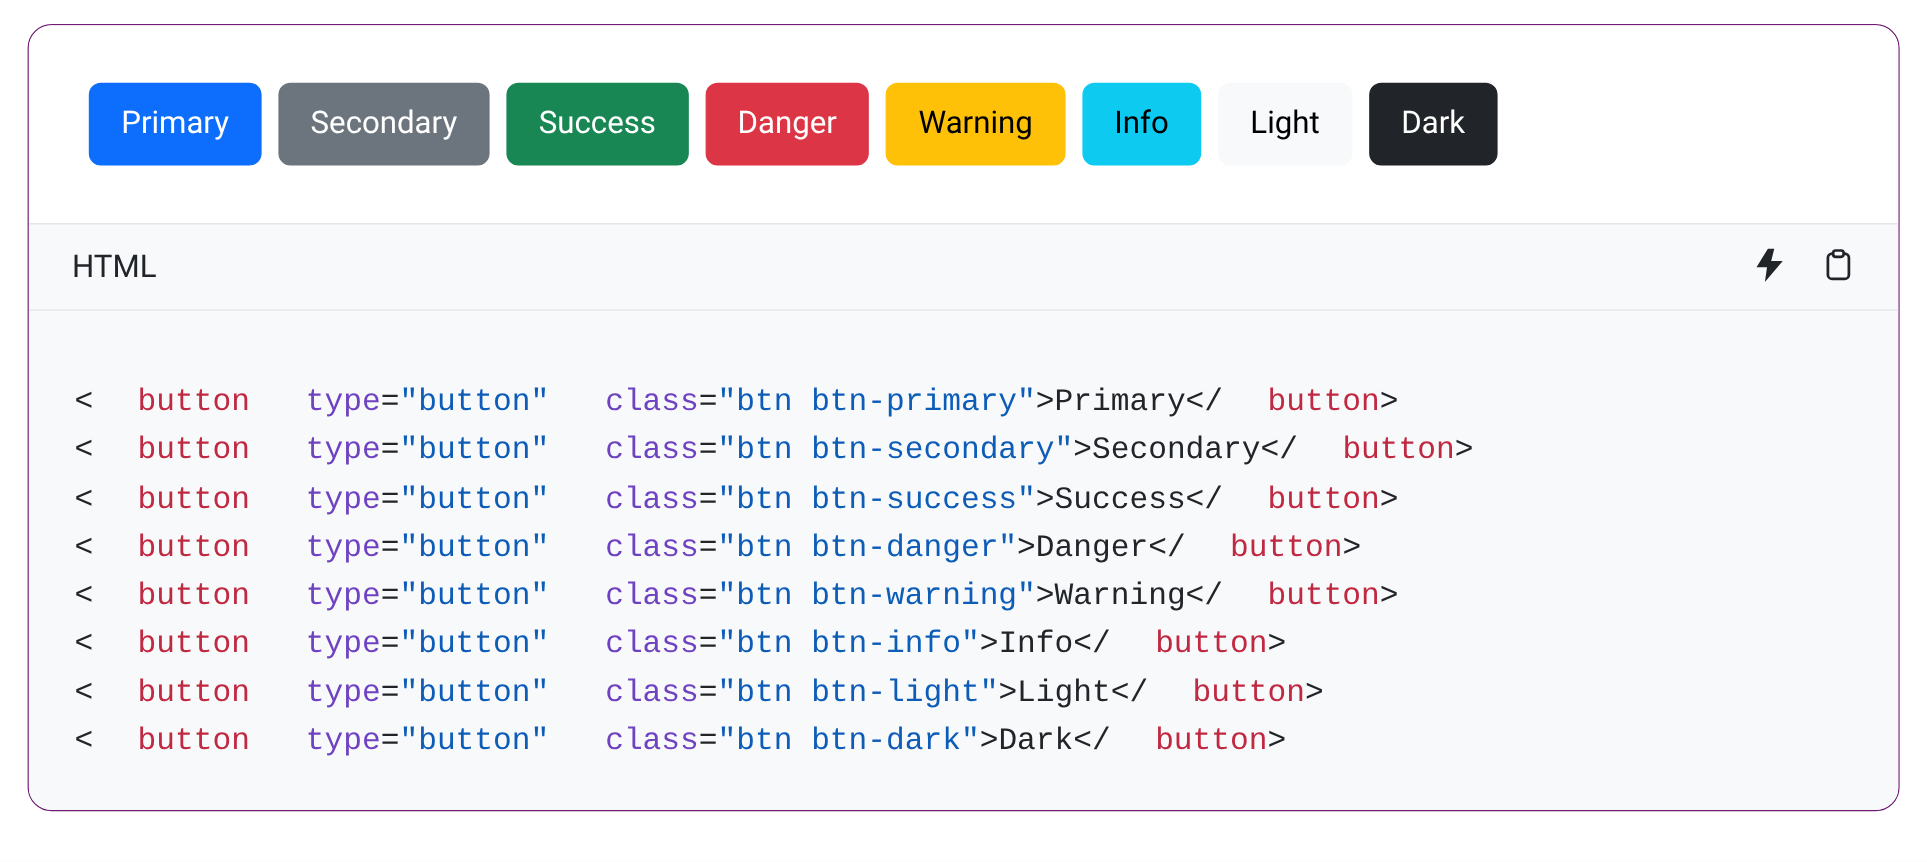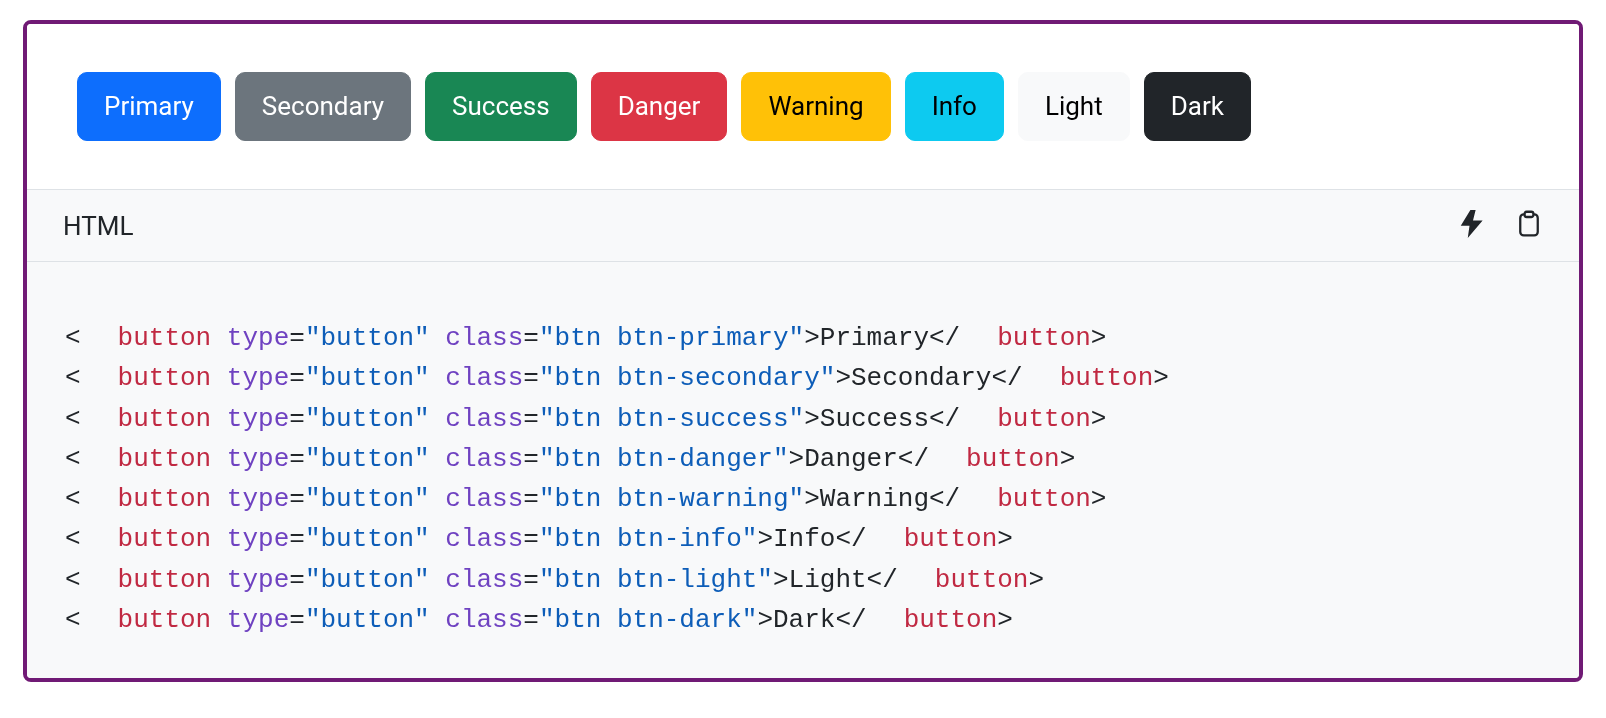--- a/index.html
+++ b/index.html
@@ -6,22 +6,22 @@
       box-sizing: border-box;
       margin: 0;
       padding: 0;
     }
     body {
       font-family: -apple-system, BlinkMacSystemFont, "Segoe UI", Roboto, "Helvetica Neue", Arial, sans-serif;
       background: #fff;
       padding: 20px;
     }
     .example-card {
-      border: 4px solid #701a75;
-      border-radius: 8px;
+      border: 1px solid #701a75;
+      border-radius: 20px;
       overflow: hidden;
       max-width: 1560px;
       margin: 0 auto;
     }
     .preview-panel {
       background: #fff;
       padding: 48px 50px;
       display: flex;
       flex-wrap: wrap;
       gap: 14px;
@@ -84,21 +84,21 @@
       background: #f8f9fa;
       padding: 56px 38px 38px 38px;
       font-family: SFMono-Regular, Menlo, Monaco, Consolas, "Liberation Mono", "Courier New", monospace;
       font-size: 26px;
       line-height: 1.55;
       overflow-x: auto;
       white-space: pre;
     }
     .tok-punct { color: #212529; }
     .tok-tag { color: #c02942; margin-left: 37px; }
-    .tok-attr { color: #6f42c1; }
+    .tok-attr { color: #6f42c1; margin-left: 31px; }
     .tok-eq { color: #212529; }
     .tok-val { color: #0d5db8; }
     .tok-text { color: #212529; }
   </style>
 </head>
 <body>
 
 <div class="example-card">
 
   <div class="preview-panel">

